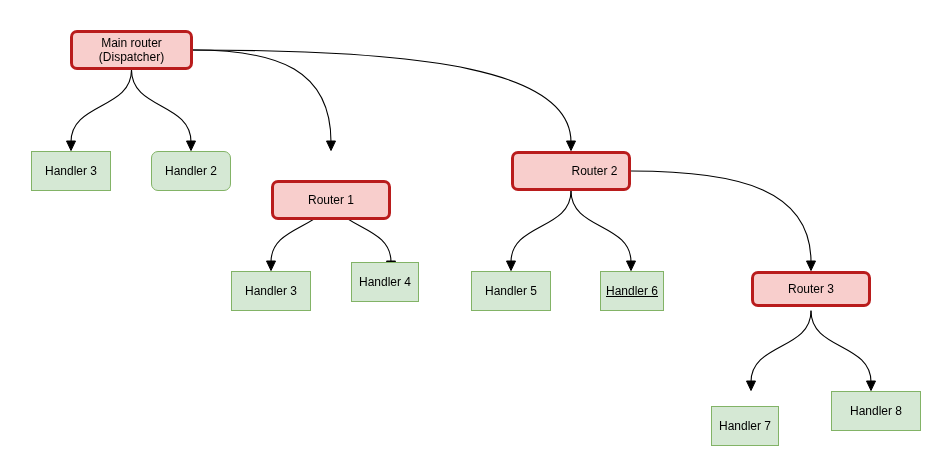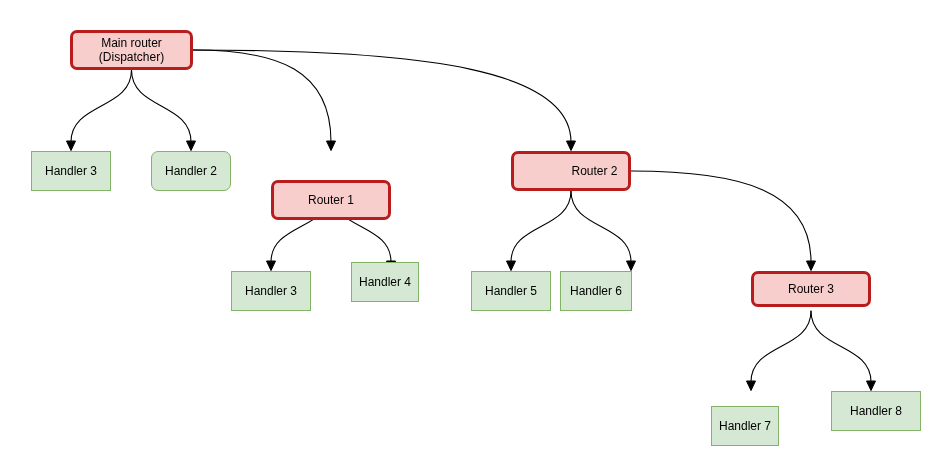--- a/index.html
+++ b/index.html
@@ -94,18 +94,18 @@
   <div id="node-layer">
       <div class="node node-router" style="left: 70px; top: 30px; width: 123px; height: 40px;">Main router
 (Dispatcher)</div>
       <div class="node node-handler" style="left: 31px; top: 151px; width: 80px; height: 40px;">Handler 3</div>
       <div class="node node-handler" style="left: 151px; top: 151px; width: 80px; height: 40px; border-radius: 7px;">Handler 2</div>
       <div class="node node-router" style="left: 271px; top: 151px; width: 120px; height: 40px; margin-top: 29px;">Router 1</div>
       <div class="node node-router" style="left: 511px; top: 151px; width: 120px; height: 40px; padding-left: 47px;">Router 2</div>
       <div class="node node-handler" style="left: 231px; top: 271px; width: 80px; height: 40px;">Handler 3</div>
       <div class="node node-handler" style="left: 351px; top: 262px; width: 68px; height: 40px;">Handler 4</div>
       <div class="node node-handler" style="left: 471px; top: 271px; width: 80px; height: 40px;">Handler 5</div>
-      <div class="node node-handler" style="left: 560px; top: 271px; width: 72px; height: 40px;">Handler 6</div>
+      <div class="node node-handler" style="left: 600px; top: 271px; width: 64px; height: 40px; text-decoration: underline;">Handler 6</div>
       <div class="node node-router" style="left: 751px; top: 271px; width: 120px; height: 36px;">Router 3</div>
       <div class="node node-handler" style="left: 711px; top: 378px; width: 68px; height: 40px; margin-top: 28px;">Handler 7</div>
       <div class="node node-handler" style="left: 831px; top: 391px; width: 90px; height: 40px;">Handler 8</div>
     </div>
 </div>
 
 </body></html>

